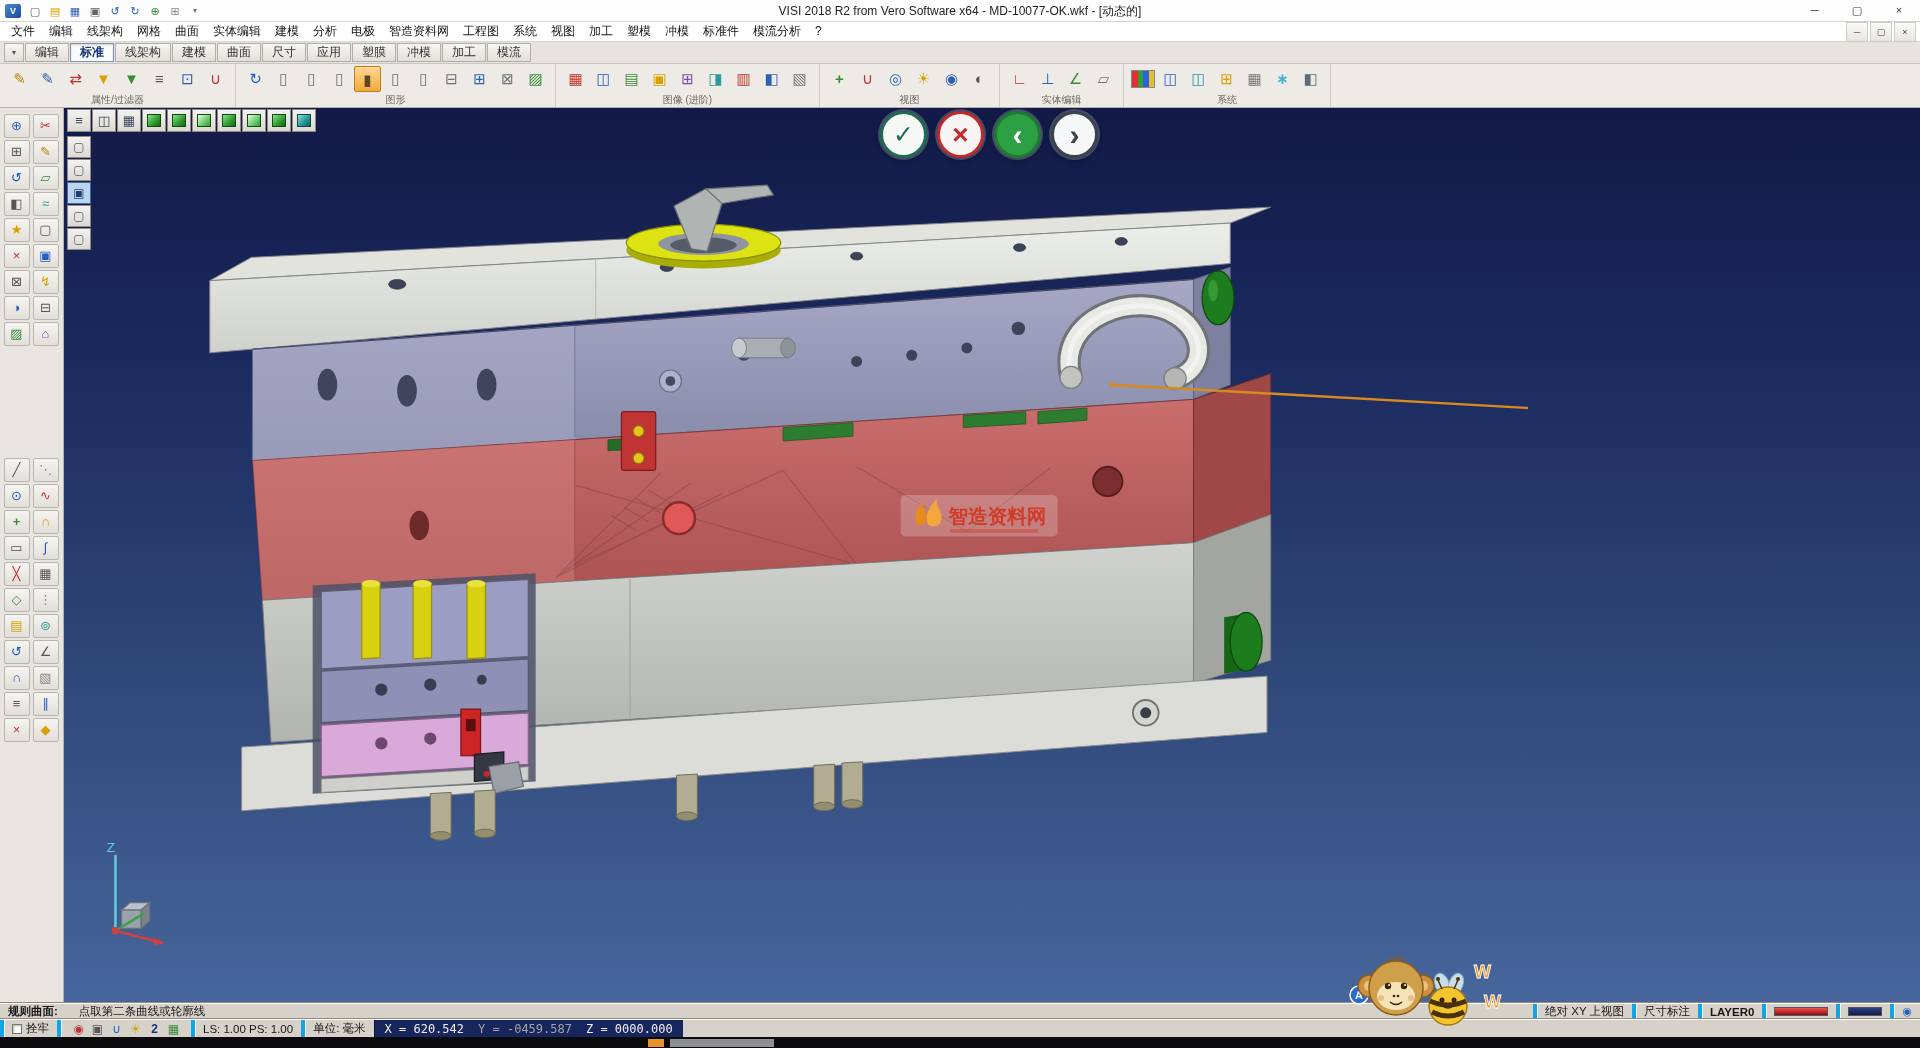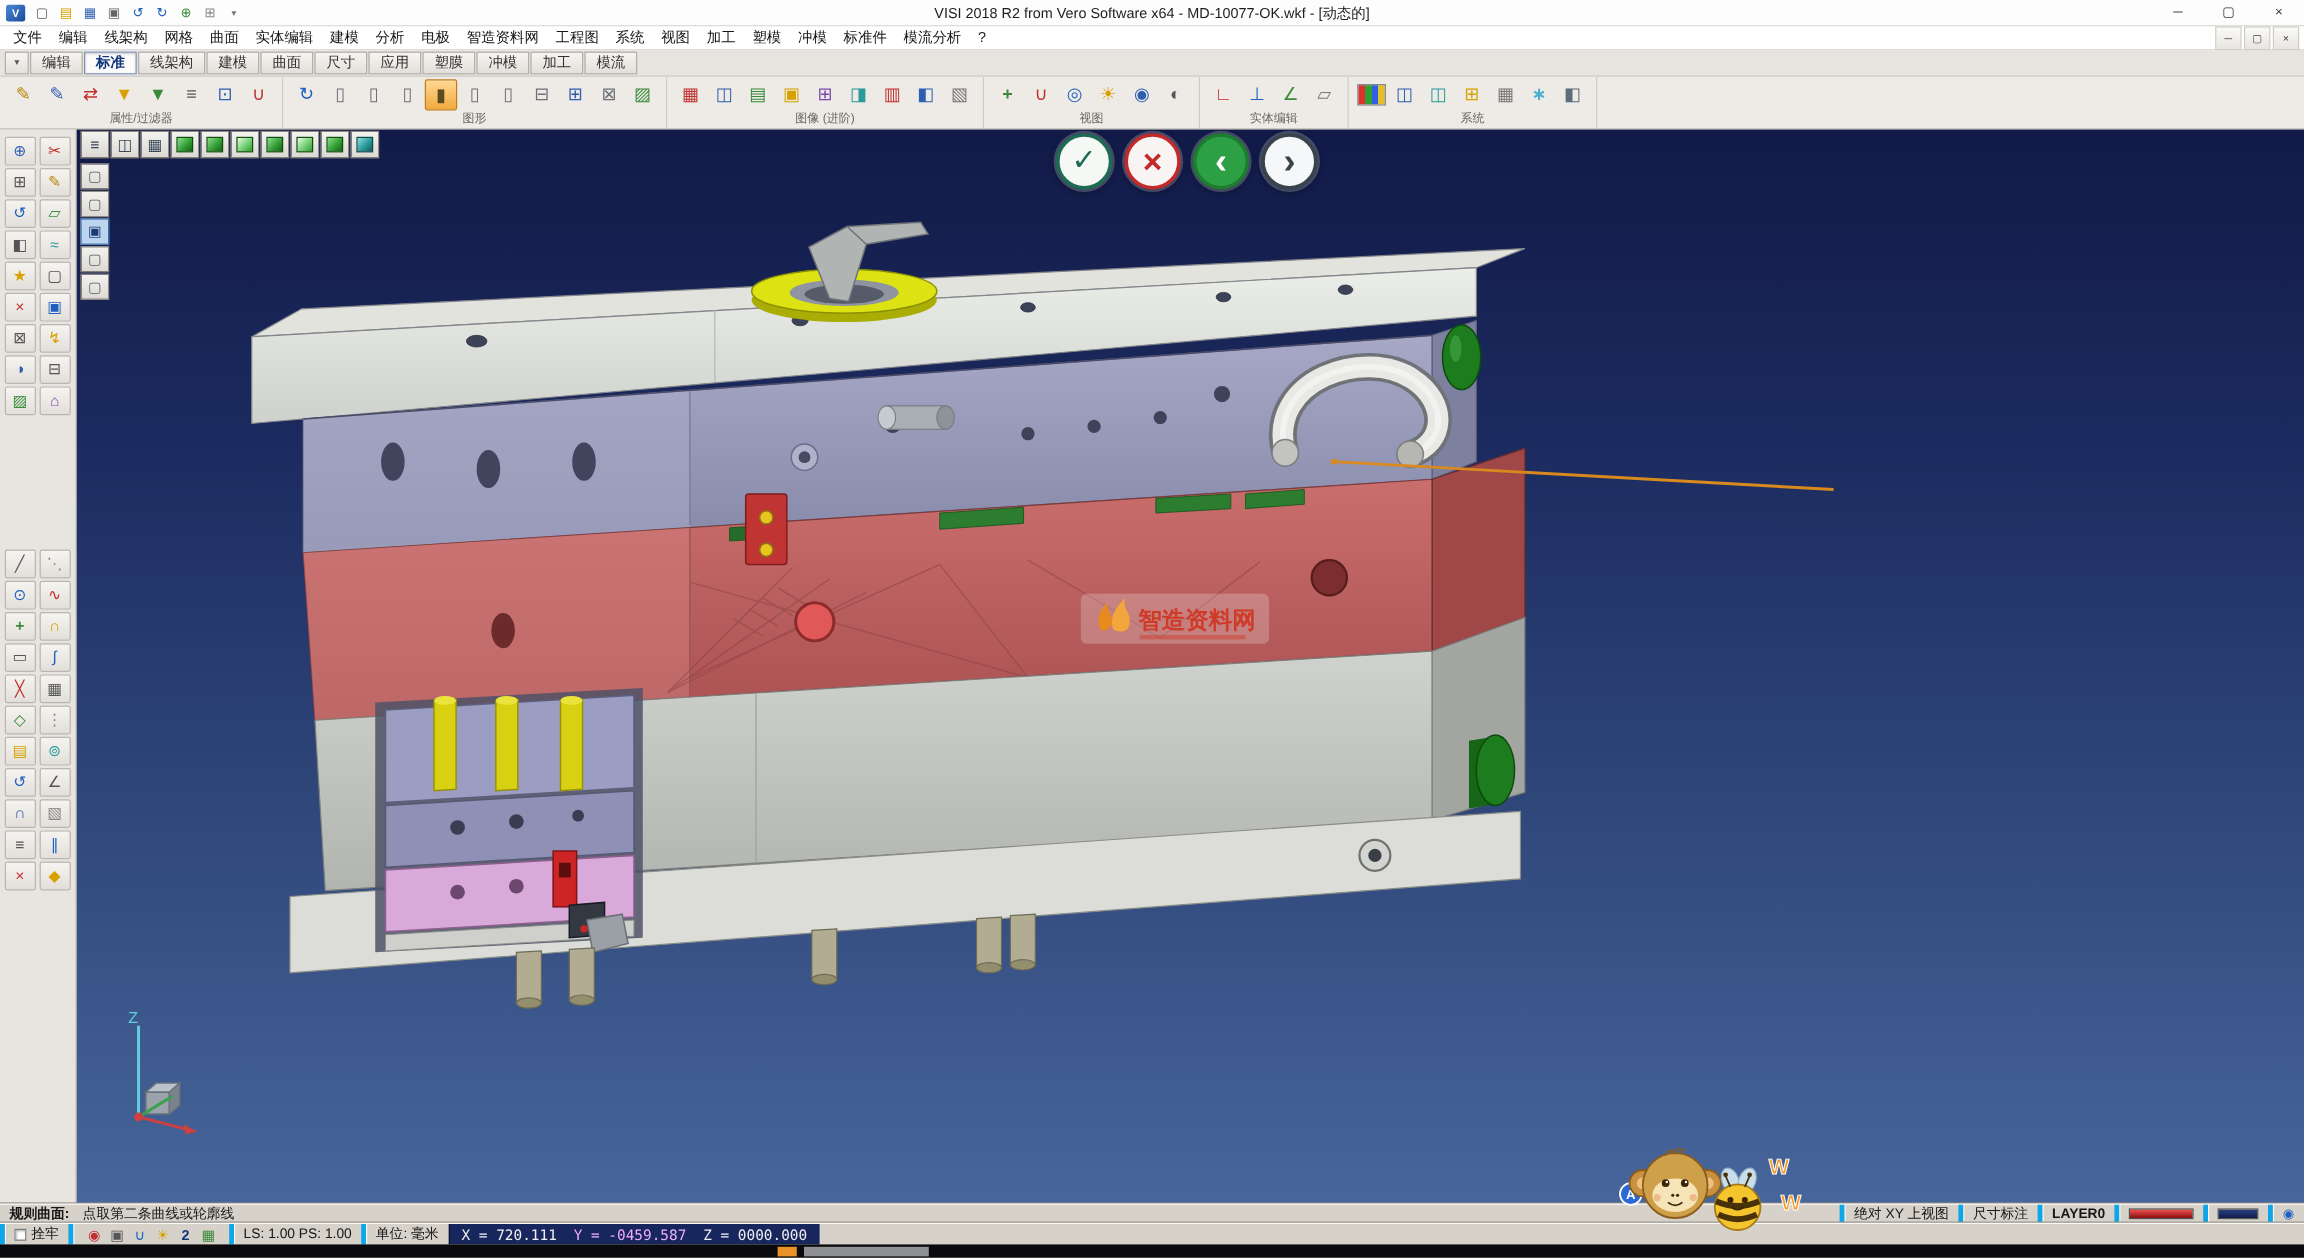--- a/index.html
+++ b/index.html
@@ -80,32 +80,32 @@
   .mascot{position:absolute;left:1336px;top:948px;width:170px;height:100px;z-index:40;}
 
   
   .statusrow{position:absolute;left:0;right:0;background:#d6d2ca;display:flex;align-items:center;
     font-size:11.5px;color:#161616;border-top:1px solid #fbfaf7;box-shadow:0 -1px 0 #8f8b84;}
   .statusrow1{top:1003px;height:16px;}
   .statusrow2{top:1019px;height:18px;}
   .seg{height:100%;display:flex;align-items:center;padding:0 8px;border-left:4px solid #0ea5e9;
     box-shadow:inset 1px 0 0 #fbfaf7;white-space:nowrap;}
   .seg.grow{flex:1;border-left:none;box-shadow:none;}
-  .prompt-label{font-weight:bold;margin-right:11px;}
+  .prompt-label{font-weight:bold;margin-right:21px;}
   .layer-label{font-weight:bold;}
   .swatch-red{width:54px;height:9px;background:linear-gradient(#f05050,#8a0f0f);border:1px solid #555;}
   .swatch-blue{width:34px;height:9px;background:linear-gradient(#2a3f84,#101d4a);border:1px solid #555;}
   .globe{color:#2060c0;font-size:11px;}
   .checkbox{width:10px;height:10px;border:1px solid #777;background:#fff;margin-right:4px;
     box-shadow:inset 1px 1px 2px rgba(0,0,0,.3);}
   .sicon{width:19px;text-align:center;font-size:12px;}
   .coords{background:#18265e;color:#efefef;font-family:"DejaVu Sans Mono","Liberation Mono",monospace;
     font-size:12px;display:flex;gap:14px;padding:0 10px;height:100%;align-items:center;
     border-left:1px solid #0a1336;box-shadow:none;}
-  .coords .ycoord{color:#f0abfc;}
+  .coords .ycoord{color:#a3a3a3;}
 
   
   .taskbar{position:absolute;left:0;right:0;top:1037px;height:11px;background:#0b0b0d;}
   .task-orange{position:absolute;left:648px;top:2px;width:16px;height:8px;background:#ea9226;}
   .task-gray{position:absolute;left:670px;top:2px;width:104px;height:8px;background:#8f9092;}
 </style>
 </head>
 <body>
 
 <div class="app">
@@ -665,21 +665,21 @@
         <span class="sicon" style="color:#14367c;font-weight:bold"><i>2</i></span>
         <span class="sicon" style="color:#3a8a3a"><i>▦</i></span>
       </div>
     <div class="seg">
         <span>LS: 1.00 PS: 1.00</span>
       </div>
     <div class="seg">
         <span>单位: 毫米</span>
       </div>
     <div class="seg coords">
-      <span>X = 720.111</span>
+      <span>X = 620.542</span>
       <span class="ycoord">Y = -0459.587</span>
       <span>Z = 0000.000</span>
     </div>
   </div>
 
   <div class="taskbar">
     <div class="task-orange"></div>
     <div class="task-gray"></div>
   </div>
 

